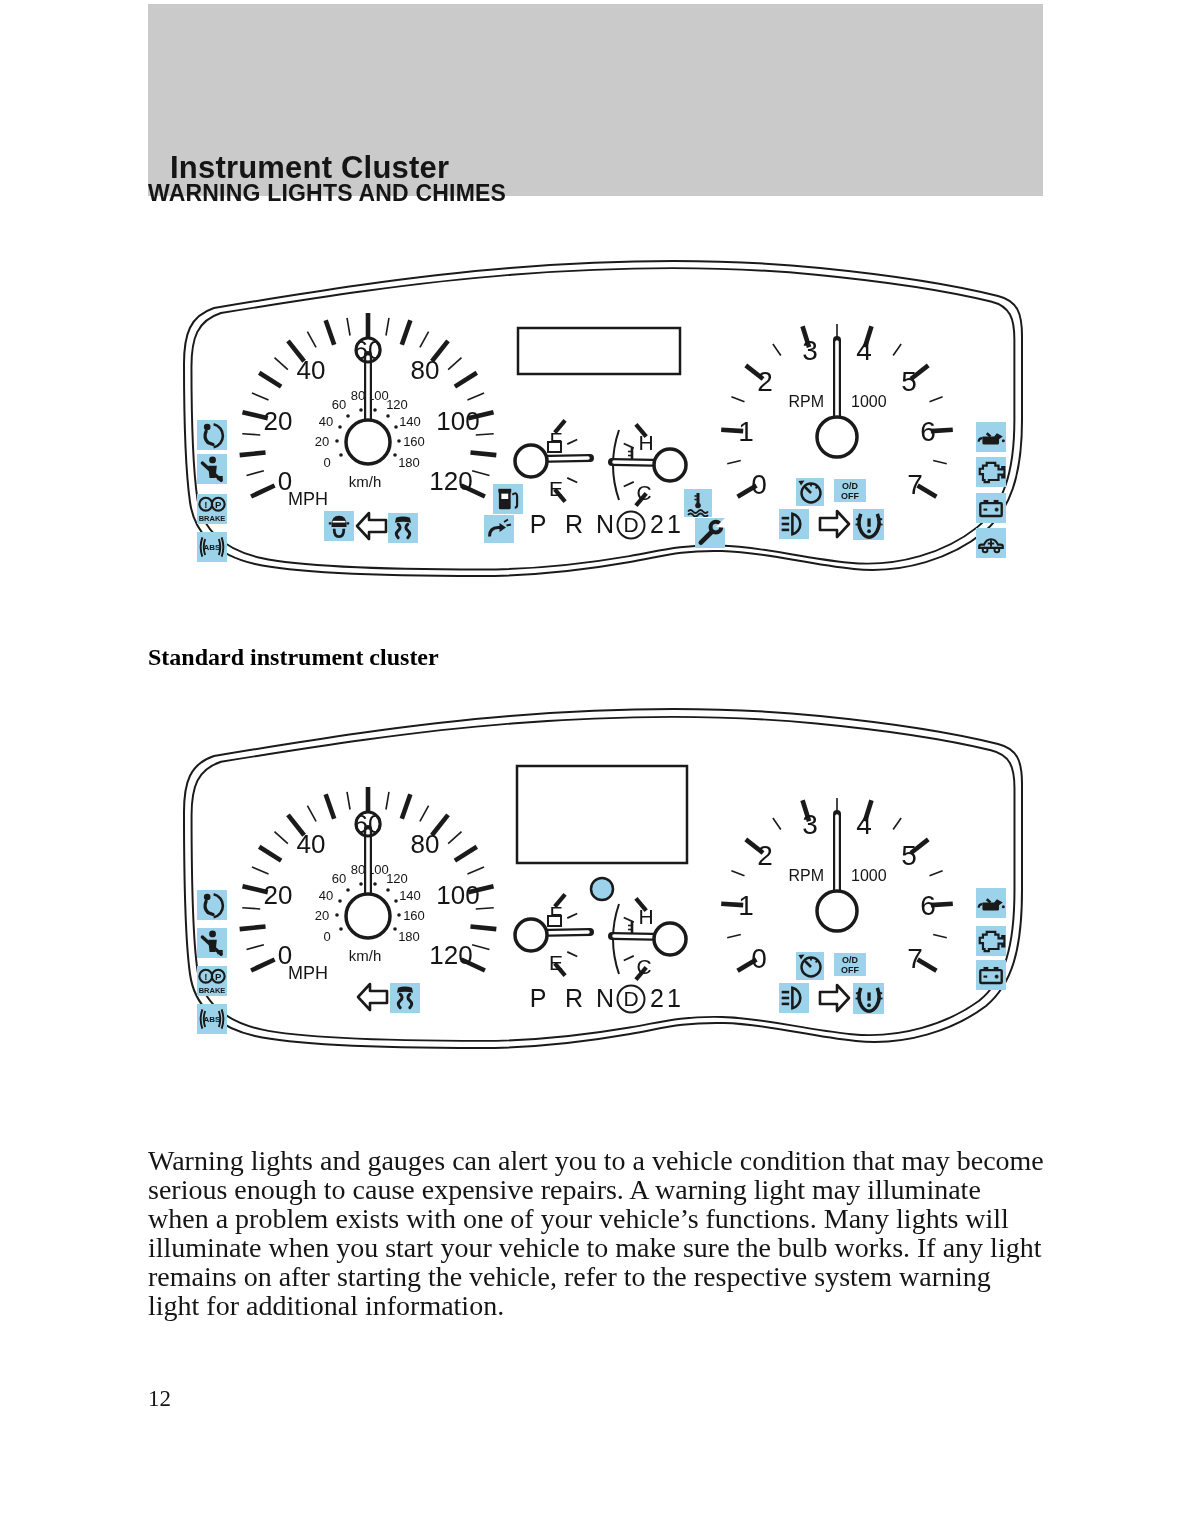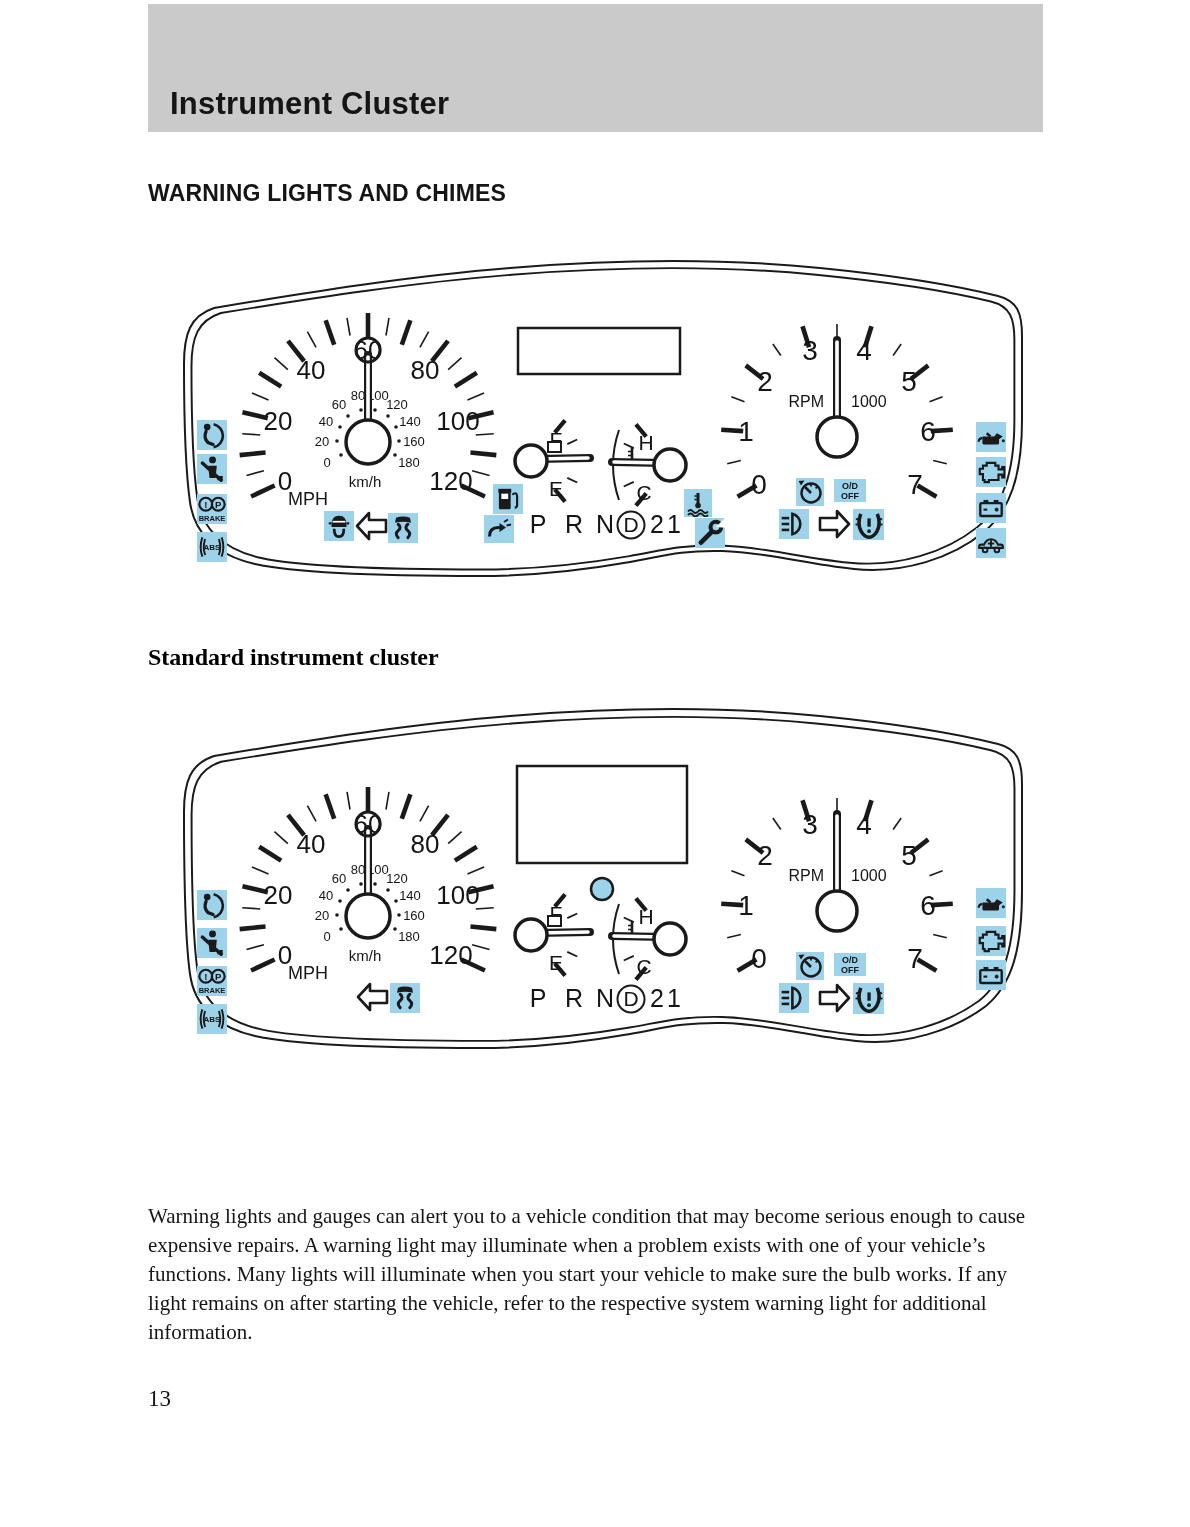--- a/index.html
+++ b/index.html
@@ -1,25 +1,25 @@
 <!DOCTYPE html>
 <html style="--ind-blue: #9cd2ea; --header-gray: #cacaca;"><head>
 <meta charset="utf-8">
 <style>
   html,body{margin:0;padding:0;background:#ffffff;}
   .page{position:relative;width:1190px;height:1527px;background:#fff;overflow:hidden;
         font-family:"Liberation Sans",sans-serif;color:#111;}
-  .header-band{position:absolute;left:148px;top:4px;width:895px;height:128px;background:var(--header-gray,#cacaca);}
+  .header-band{position:absolute;left:148px;top:4px;width:895px;height:192px;background:var(--header-gray,#cacaca);}
   .header-title{position:absolute;left:22px;bottom:10px;font-size:31px;font-weight:bold;color:#151515;letter-spacing:0.2px;}
   .section-heading{position:absolute;left:148px;top:180px;font-size:23px;font-weight:bold;color:#151515;letter-spacing:0.2px;}
   .caption{position:absolute;left:148px;font-family:"Liberation Serif",serif;font-weight:bold;font-size:24px;color:#000000;}
   .caption.std{top:644px;}
   .caption.opt{top:1104px;}
-  .body-text{position:absolute;left:148px;top:1202px;width:900px;font-family:"Liberation Serif",serif;
-             font-size:21px;line-height:29px;color:#151515;text-align:left;}
+  .body-text{position:absolute;left:148px;top:1146px;width:900px;font-family:"Liberation Serif",serif;
+             font-size:28px;line-height:29px;color:#151515;text-align:left;}
   .page-number{position:absolute;left:148px;top:1386px;font-family:"Liberation Serif",serif;font-size:23px;color:#151515;}
   .cluster{position:absolute;left:160px;}
   .cluster.c1{top:252px;width:880px;height:348px;}
   .cluster.c2{top:700px;width:880px;height:372px;}
   svg text{font-family:"Liberation Sans",sans-serif;fill:#151515;}
   .t26{font-size:26px;} .t28{font-size:28px;} .t13{font-size:13px;} .t15{font-size:15px;}
   .t16{font-size:16px;} .t18{font-size:18px;} .t20{font-size:21px;} .t24{font-size:25px;}
   .mid{text-anchor:middle;}
   .outline{fill:none;stroke:#1a1a1a;stroke-width:2;}
   .ind-bg{fill:var(--ind-blue,#9cd2ea);}
@@ -611,15 +611,15 @@
     <g transform="translate(816,260)">
           <rect class="ind-bg" width="30" height="30"></rect>
           <use href="#sym-battery" width="30" height="30"></use>
         </g>
   </svg>
   </div>
 
 
   <div class="body-text">Warning lights and gauges can alert you to a vehicle condition that may become serious enough to cause expensive repairs. A warning light may illuminate when a problem exists with one of your vehicle’s functions. Many lights will illuminate when you start your vehicle to make sure the bulb works. If any light remains on after starting the vehicle, refer to the respective system warning light for additional information.</div>
 
-  <div class="page-number">13</div>
+  <div class="page-number">12</div>
 
 </div>
 
 </body></html>

